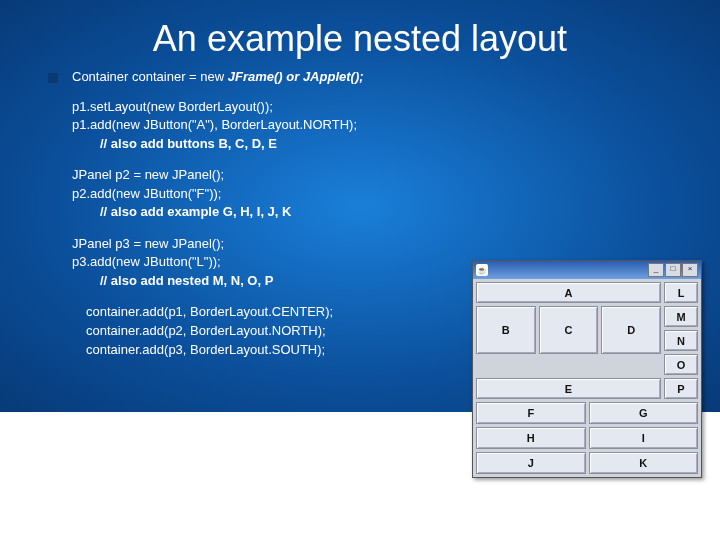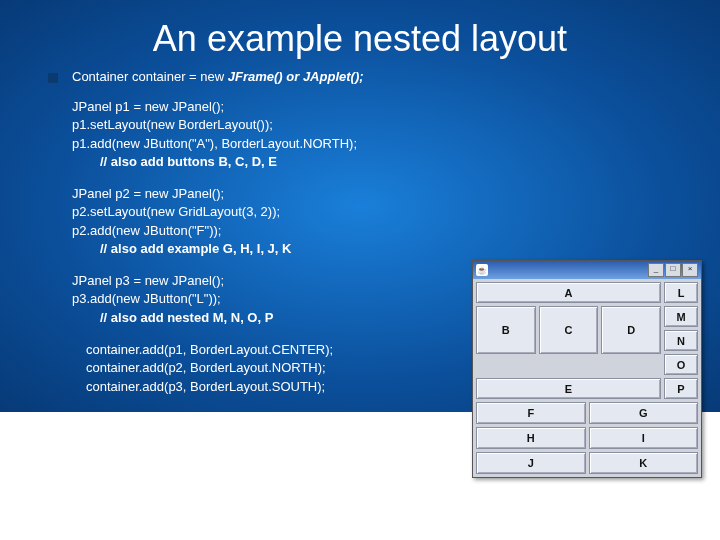--- a/index.html
+++ b/index.html
@@ -164,29 +164,27 @@
   <div class="body">
 
     <div class="bullet-row">
       <div class="bullet"></div>
       <div>
         <span>Container container = new </span><span class="line-bold italic">JFrame()</span><span class="line-bold italic"> or </span><span class="line-bold italic">JApplet();</span>
       </div>
     </div>
 
     <div class="block">
-      <div>JPanel p1 = new JPanel();</div>
       <div>p1.setLayout(new BorderLayout());</div>
       <div>p1.add(new JButton("A"), BorderLayout.NORTH);</div>
       <div class="indent line-bold">// also add buttons B, C, D, E</div>
     </div>
 
     <div class="block">
       <div>JPanel p2 = new JPanel();</div>
-      <div>p2.setLayout(new GridLayout(3, 2));</div>
       <div>p2.add(new JButton("F"));</div>
       <div class="indent line-bold">// also add example G, H, I, J, K</div>
     </div>
 
     <div class="block">
       <div>JPanel p3 = new JPanel();</div>
       <div>p3.add(new JButton("L"));</div>
       <div class="indent line-bold">// also add nested M, N, O, P</div>
     </div>
 

